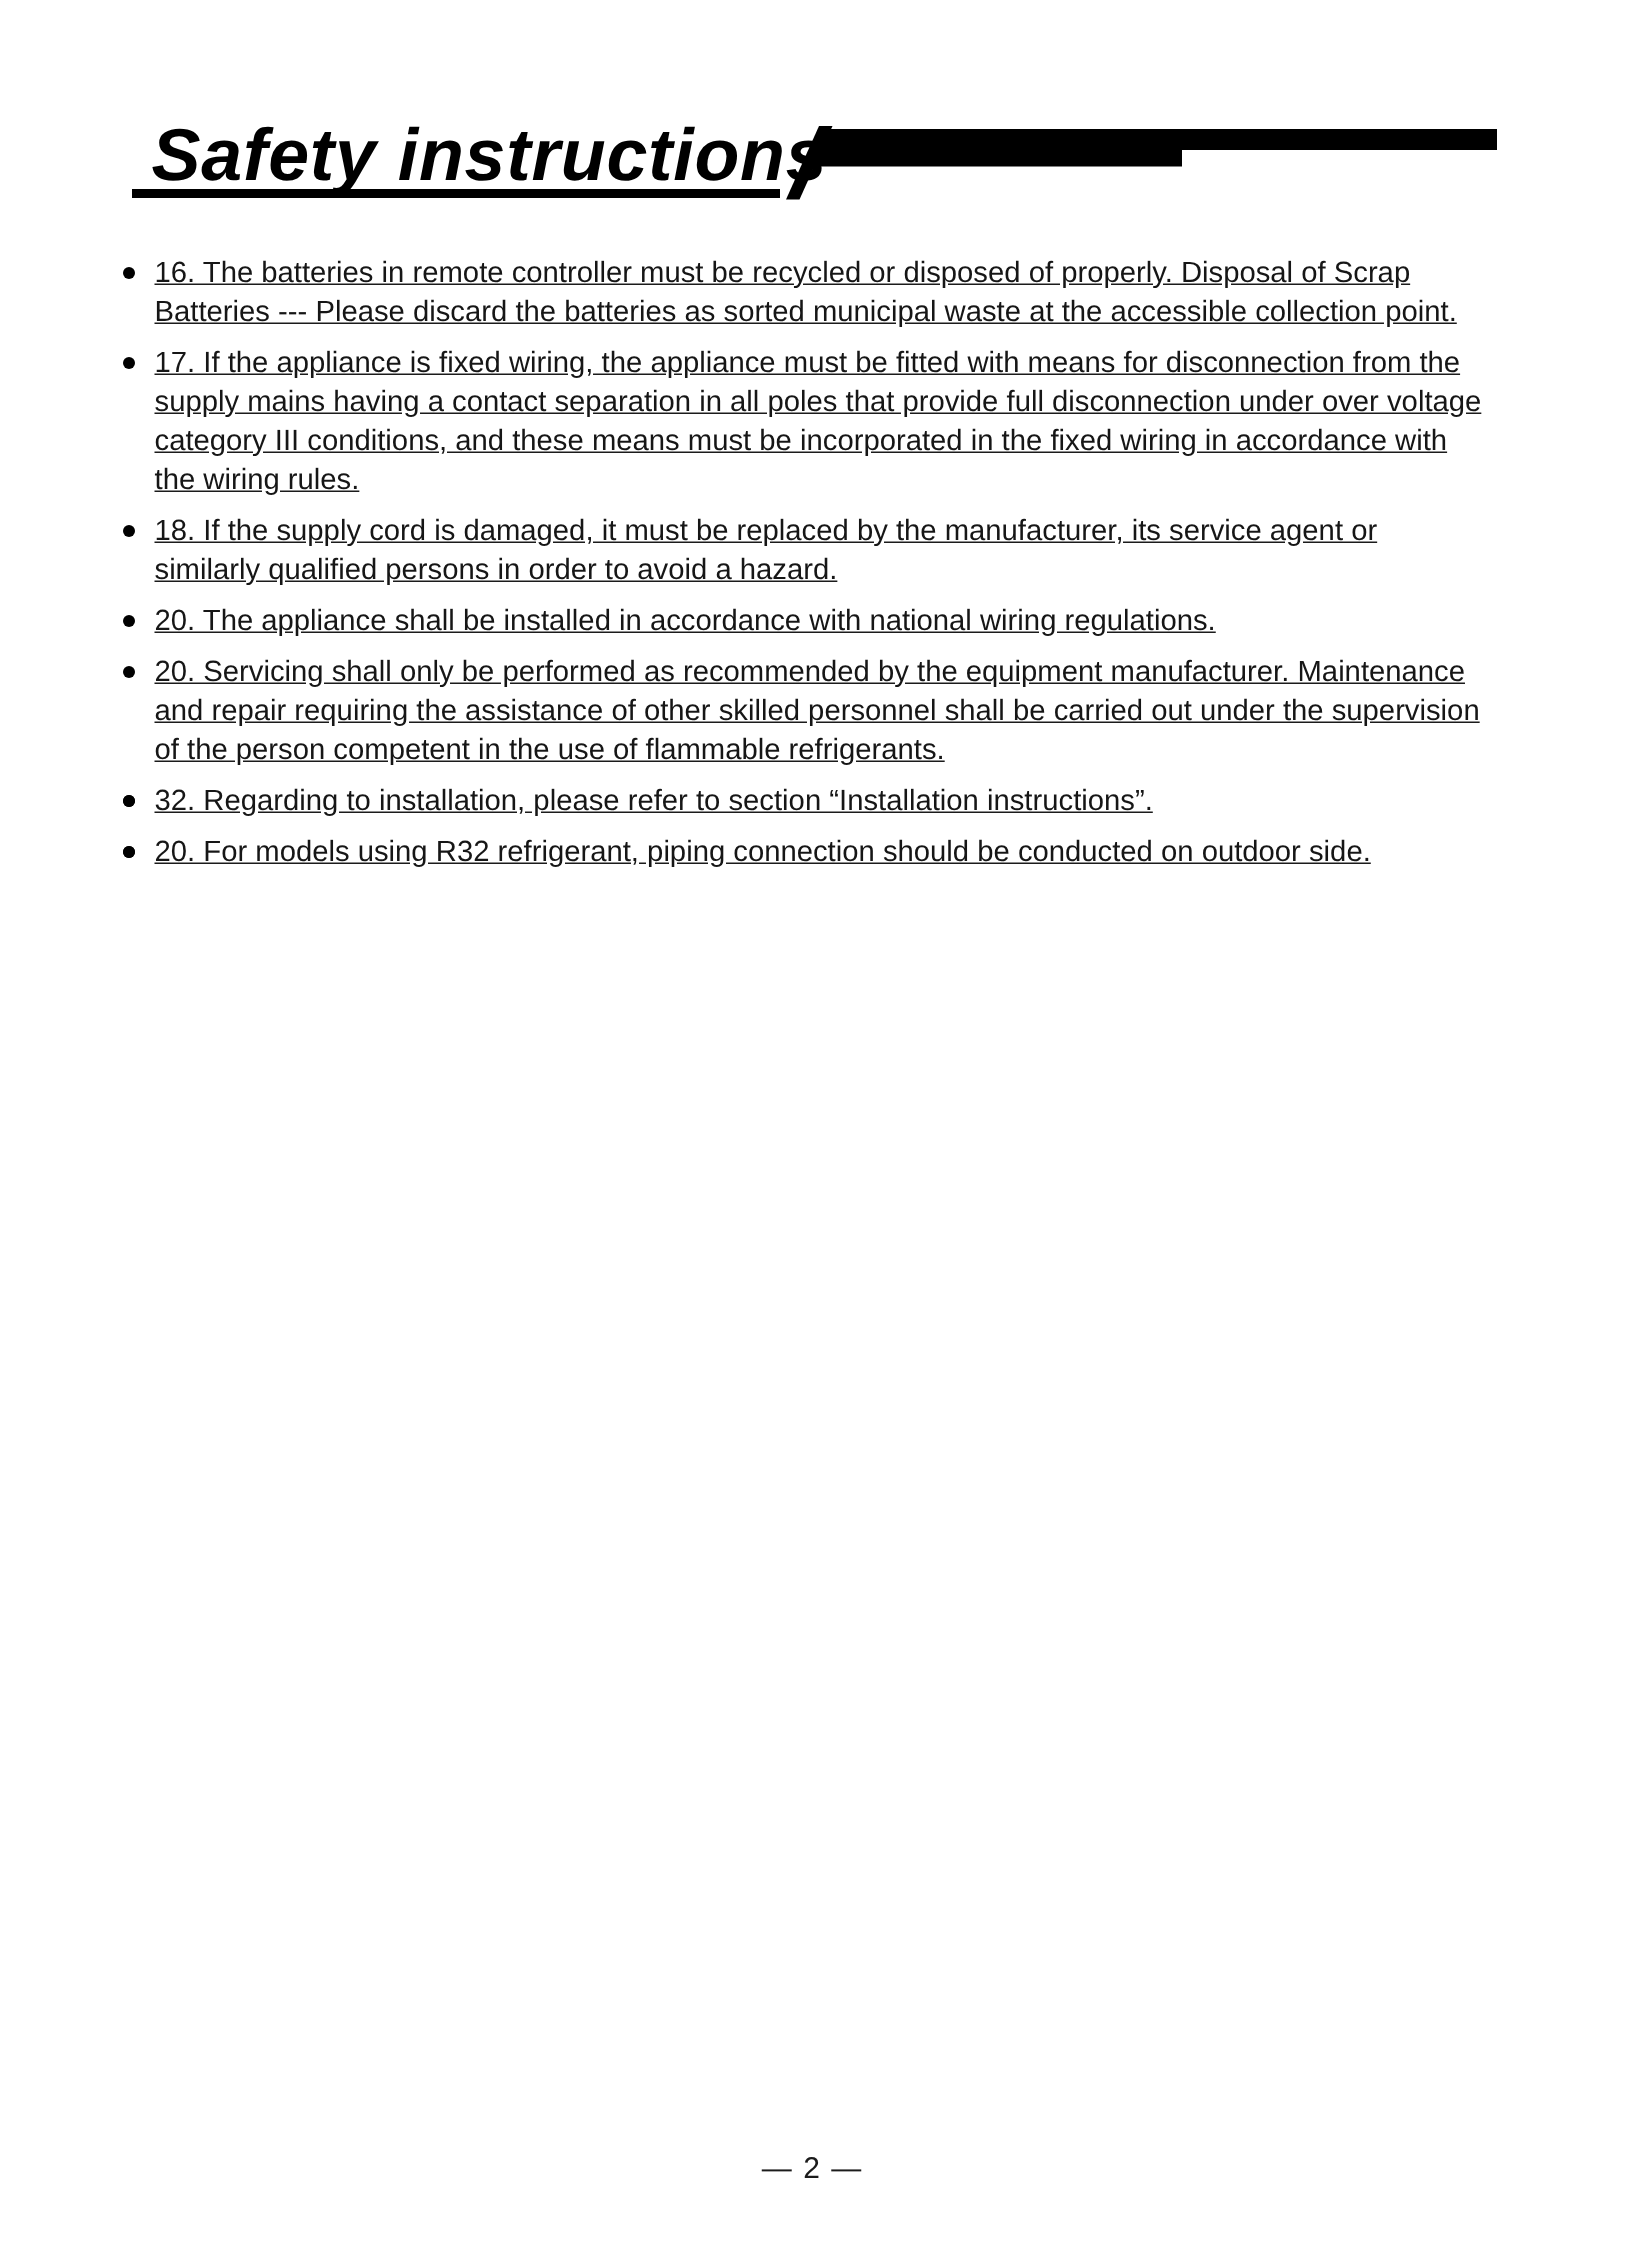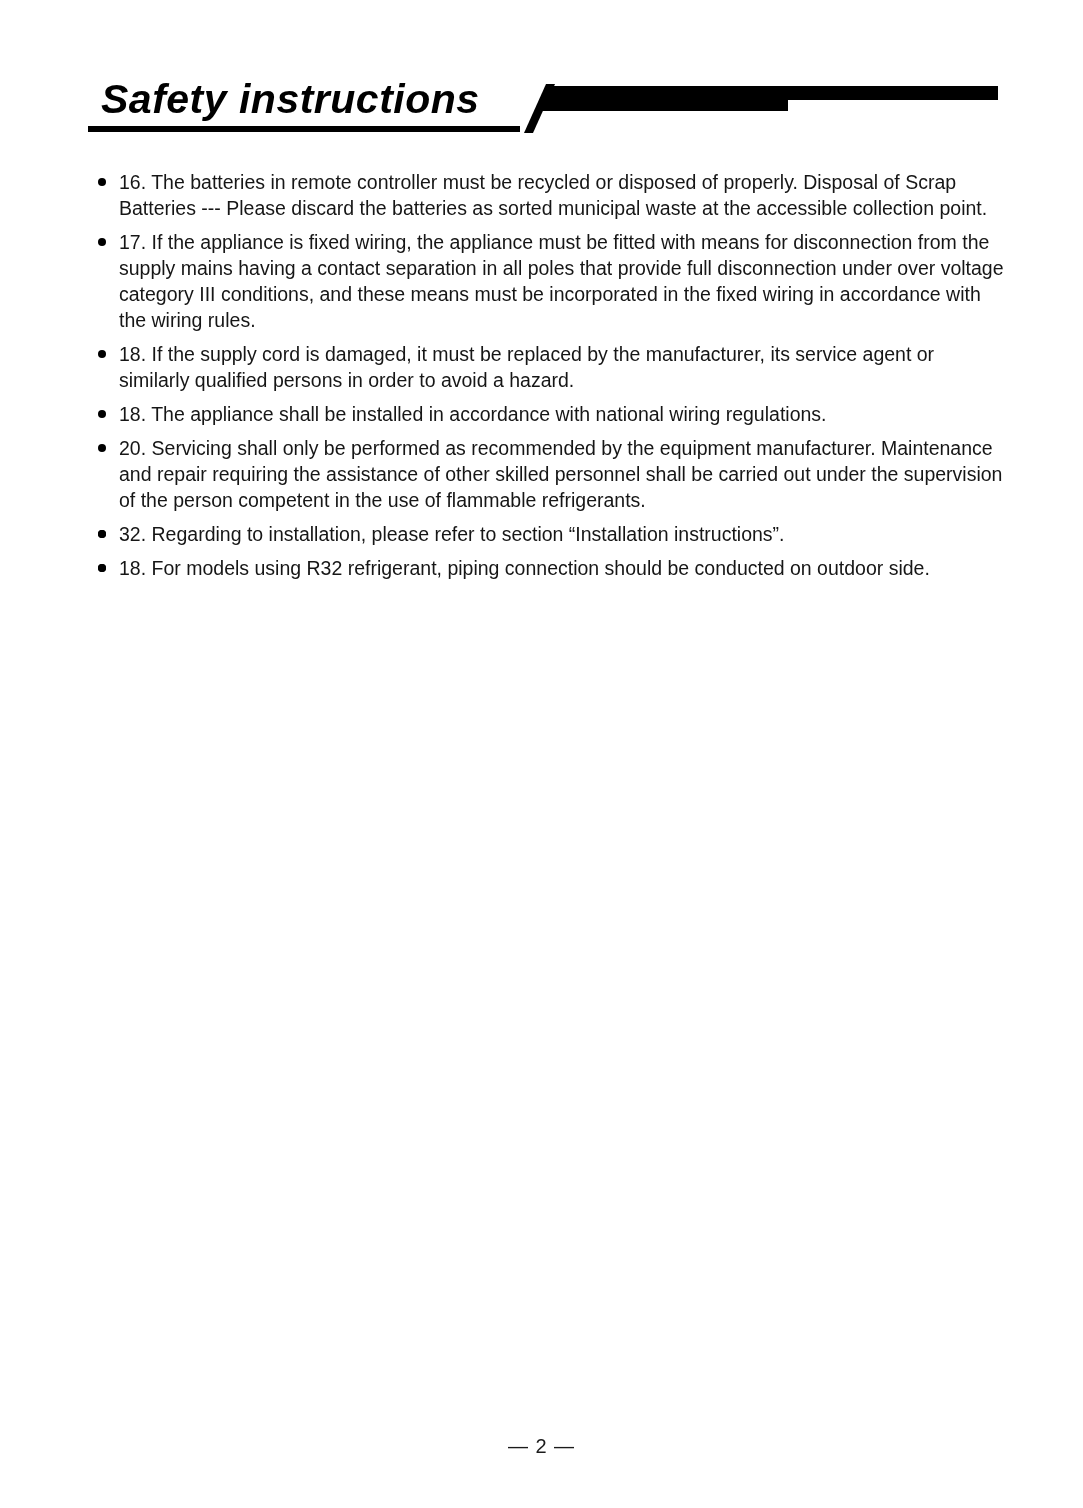--- a/index.html
+++ b/index.html
@@ -19,42 +19,43 @@
     position: absolute;
     top: 0;
     left: 0;
     width: 1083px;
     height: 160px;
   }
   .page-title {
     position: absolute;
     left: 101px;
     top: 76px;
-    font-size: 41px;
+    font-size: 49px;
     font-weight: bold;
     font-style: italic;
     letter-spacing: 0.5px;
     color: #000000;
     white-space: nowrap;
   }
   .header-svg {
     position: absolute;
     top: 0;
     left: 0;
   }
 
   
   .safety-list {
     position: absolute;
     top: 169px;
-    left: 96px;
+    left: 80px;
     width: 912px;
     margin: 0;
     padding: 0;
     list-style: none;
+    text-decoration: underline;
   }
   .safety-list li {
     position: relative;
     padding-left: 23px;
     margin-bottom: 8px;
     font-size: 19.5px;
     line-height: 26px;
     color: #161616;
   }
   .bullet {
@@ -102,35 +103,35 @@
   <li>
     <span class="bullet"></span>
     <span>17. If the appliance is fixed wiring, the appliance must be fitted with means for disconnection from the supply mains having a contact separation in all poles that provide full disconnection under over voltage category III conditions, and these means must be incorporated in the fixed wiring in accordance with the wiring rules.</span>
   </li>
   <li>
     <span class="bullet"></span>
     <span>18. If the supply cord is damaged, it must be replaced by the manufacturer, its service agent or similarly qualified persons in order to avoid a hazard.</span>
   </li>
   <li>
     <span class="bullet"></span>
-    <span>18. The appliance shall be installed in accordance with national wiring regulations.</span>
+    <span>20. The appliance shall be installed in accordance with national wiring regulations.</span>
   </li>
   <li>
     <span class="bullet"></span>
     <span>20. Servicing shall only be performed as recommended by the equipment manufacturer. Maintenance and repair requiring the assistance of other skilled personnel shall be carried out under the supervision of the person competent in the use of flammable refrigerants.</span>
   </li>
   <li>
     <span class="bullet"></span>
   </li>
   <li>
     <span class="bullet"></span>
     <span>32. Regarding to installation, please refer to section “Installation instructions”.</span>
   </li>
   <li>
     <span class="bullet"></span>
   </li>
   <li>
     <span class="bullet"></span>
-    <span>18. For models using R32 refrigerant, piping connection should be conducted on outdoor side.</span>
+    <span>20. For models using R32 refrigerant, piping connection should be conducted on outdoor side.</span>
   </li>
 </ul>
 
 <div class="footer">— 2 —</div>
 
 </body></html>

